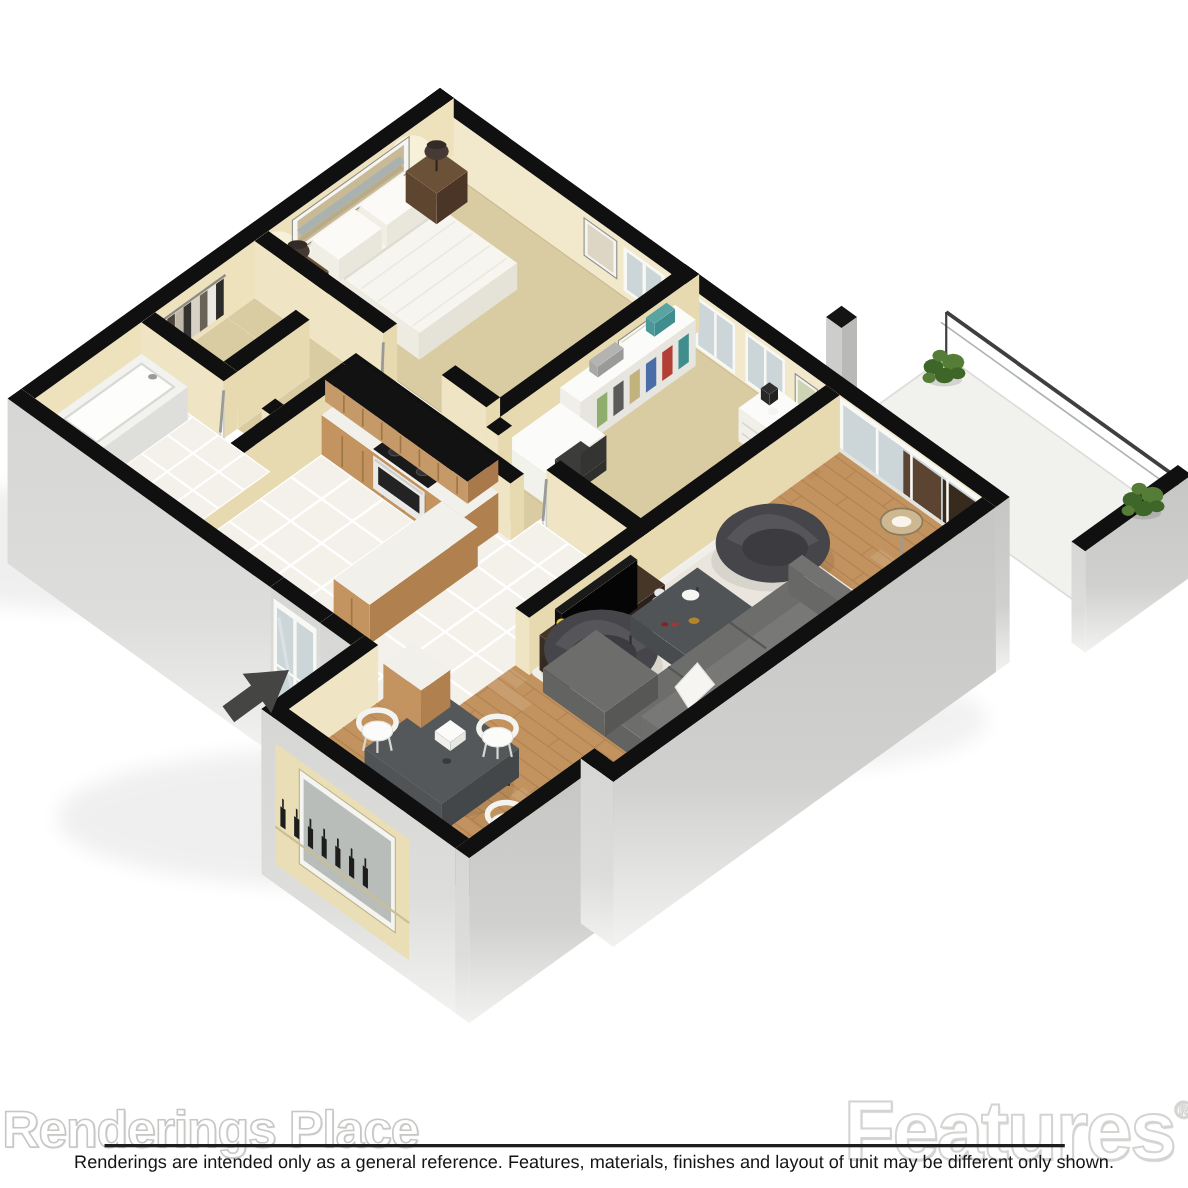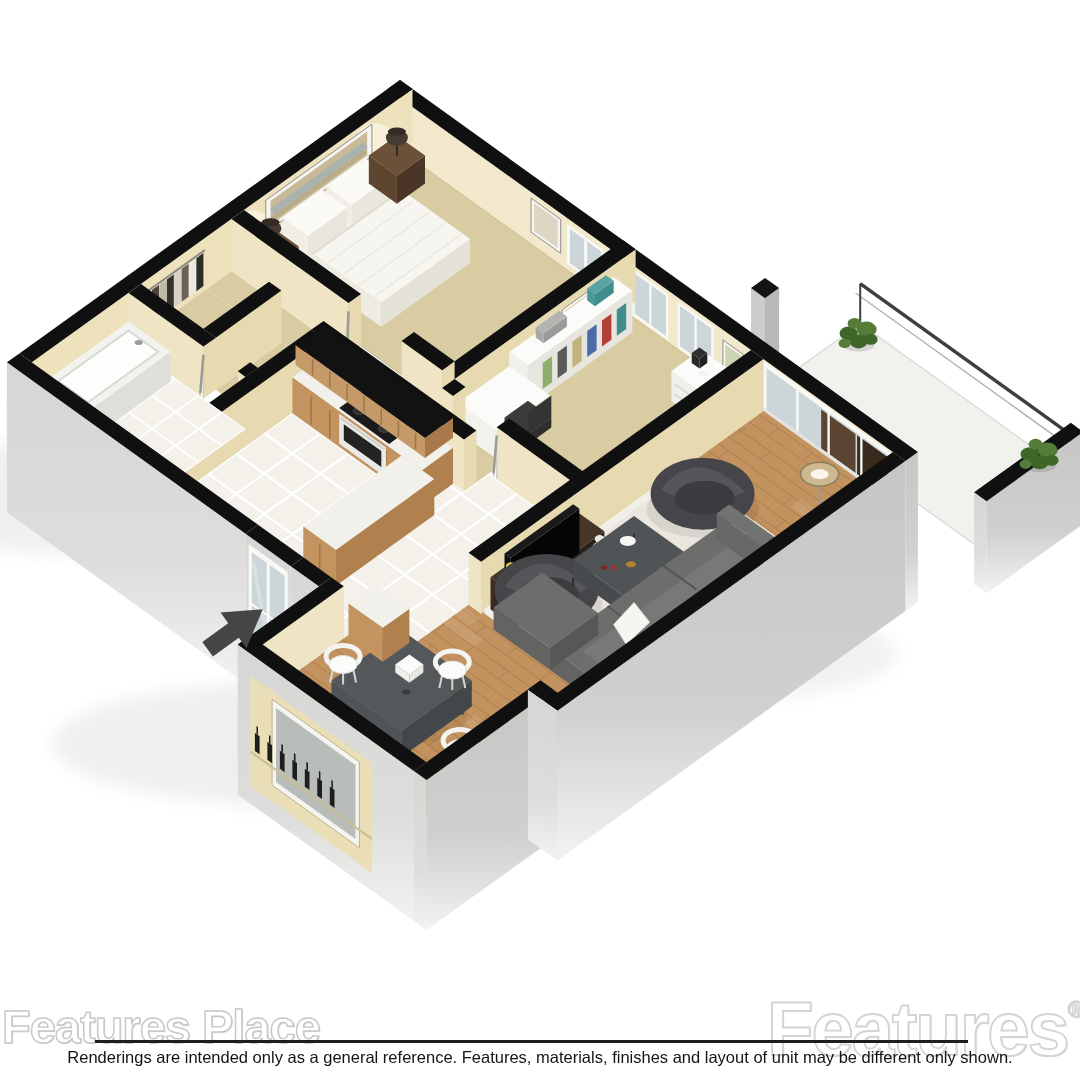--- a/index.html
+++ b/index.html
@@ -627,17 +627,17 @@
         <polygon points="570,701.7 557.6,710.6 557.6,860.6 570,851.7" fill="url(#gR)"></polygon>
         <polygon points="540.4,680.4 570,701.7 557.6,710.6 527.9,689.4" fill="#101010"></polygon>
         <polygon points="545.1,701.7 557.6,710.6 557.6,860.6 545.1,851.7" fill="url(#gL)"></polygon>
         <polygon points="905.4,460.9 557.6,710.6 557.6,860.6 905.4,610.9" fill="url(#gR)"></polygon>
         <polygon points="893,451.9 905.4,460.9 557.6,710.6 545.1,701.7" fill="#101010"></polygon>
       </g>
       <g>
         <polygon points="262.7,609.2 246.5,648.3 238.8,637.7 212.9,656.6 202.3,642.0 228.2,623.2 220.6,612.6" fill="#454543"></polygon>
       </g>
     </svg>
-  <div id="wm-left" class="wm">Features Place</div>
+  <div id="wm-left" class="wm">Renderings Place</div>
   <div id="wm-right" class="wm"><span>Features</span><span class="reg">®</span></div>
   <div id="rule"></div>
   <div id="disclaimer">Renderings are intended only as a general reference. Features, materials, finishes and layout of unit may be different only shown.</div>
 </div>
 
 </body></html>

